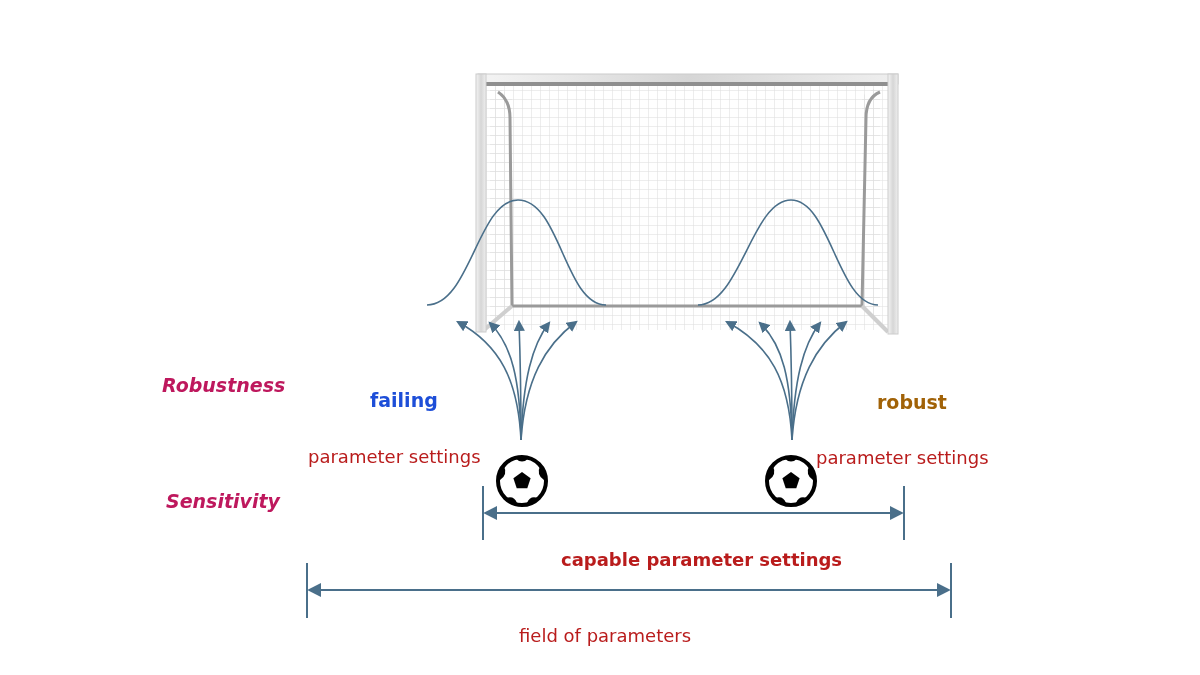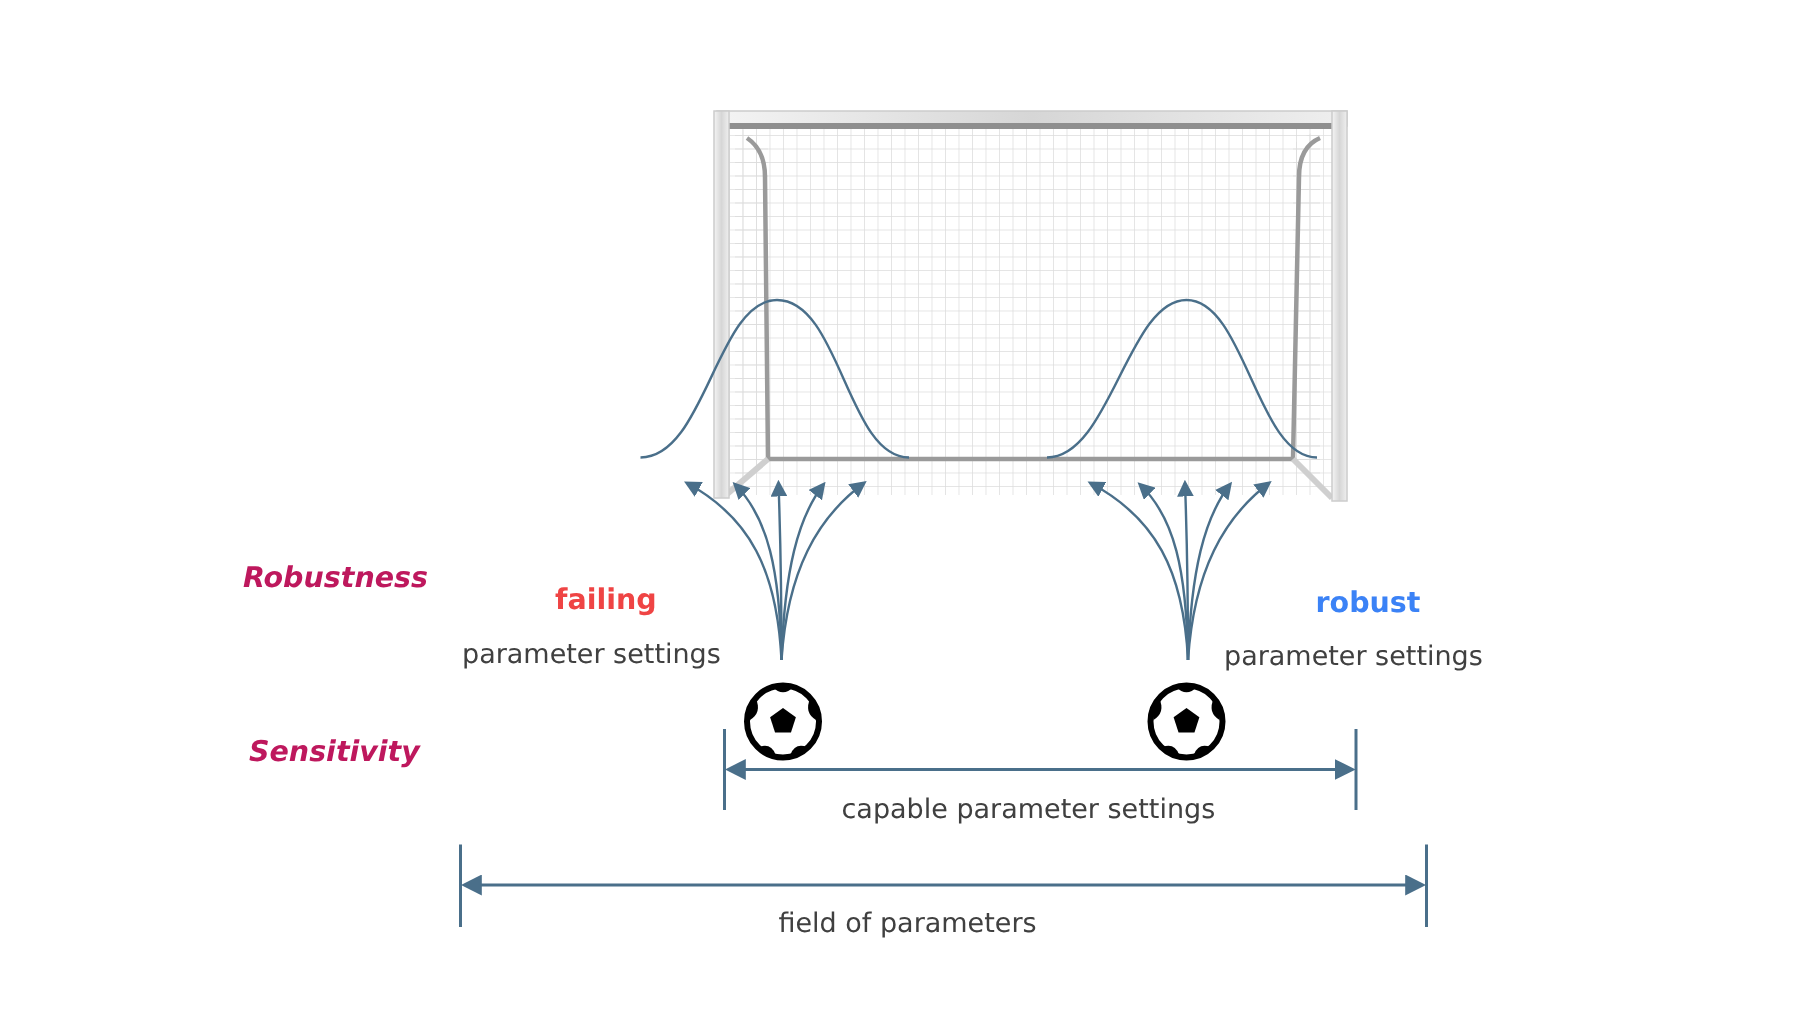--- a/index.html
+++ b/index.html
@@ -2,21 +2,21 @@
 <html><head>
   <meta charset="utf-8">
   <style>
     html, body { margin: 0; padding: 0; background: #ffffff; }
     body { width: 1200px; height: 675px; position: relative; overflow: hidden;
            font-family: "DejaVu Sans", "Liberation Sans", sans-serif; }
     #stage { position: absolute; left: 0; top: 0; }
     .lbl { position: absolute; white-space: nowrap; color: #1a1a1a; }
     .row-label { font-weight: bold; font-size: 19px; color: #be185d; font-style: italic; }
     .tag { font-weight: bold; font-size: 19px; }
-    .desc { font-size: 18px; color: #404040; }
+    .desc { font-size: 18px; color: #b91c1c; margin-top: 20px; }
   </style>
 </head>
 <body>
 
 <svg id="stage" width="1200" height="675" viewBox="0 0 1200 675">
   <defs>
     <marker id="arrowhead" viewBox="0 0 10 10" refX="8" refY="5" markerWidth="7" markerHeight="7" orient="auto-start-reverse">
       <path d="M0,0 L10,5 L0,10 z" fill="#4a6f8a"></path>
     </marker>
     <pattern id="netgrid" width="9" height="9" patternUnits="userSpaceOnUse">
@@ -94,20 +94,20 @@
   <g stroke="#4a6f8a" stroke-width="2">
     <line x1="307" y1="563" x2="307" y2="618"></line>
     <line x1="951" y1="563" x2="951" y2="618"></line>
     <line x1="310" y1="590" x2="948" y2="590" marker-start="url(#arrowhead)" marker-end="url(#arrowhead)"></line>
   </g>
 </svg>
 
 <div class="lbl row-label" style="left:162px; top:374px;">Robustness</div>
 <div class="lbl row-label" style="left:166px; top:490px;">Sensitivity</div>
 
-<div class="lbl tag" id="tag-failing" style="left: 370px; top: 389px; color: #ef4444;">failing</div>
+<div class="lbl tag" id="tag-failing" style="left: 370px; top: 389px; color: #1d4ed8;">failing</div>
 <div class="lbl desc" style="left:308px; top:426px;">parameter settings</div>
 
-<div class="lbl tag" id="tag-robust" style="left: 877px; top: 391px; color: #3b82f6;">robust</div>
+<div class="lbl tag" id="tag-robust" style="left: 877px; top: 391px; color: #a16207;">robust</div>
 <div class="lbl desc" style="left:816px; top:427px;">parameter settings</div>
 
-<div class="lbl desc" style="left:561px; top:529px;">capable parameter settings</div>
+<div class="lbl desc" style="left:561px; top:529px;font-weight:bold;">capable parameter settings</div>
 <div class="lbl desc" style="left:519px; top:605px;">field of parameters</div>
 
 </body></html>

